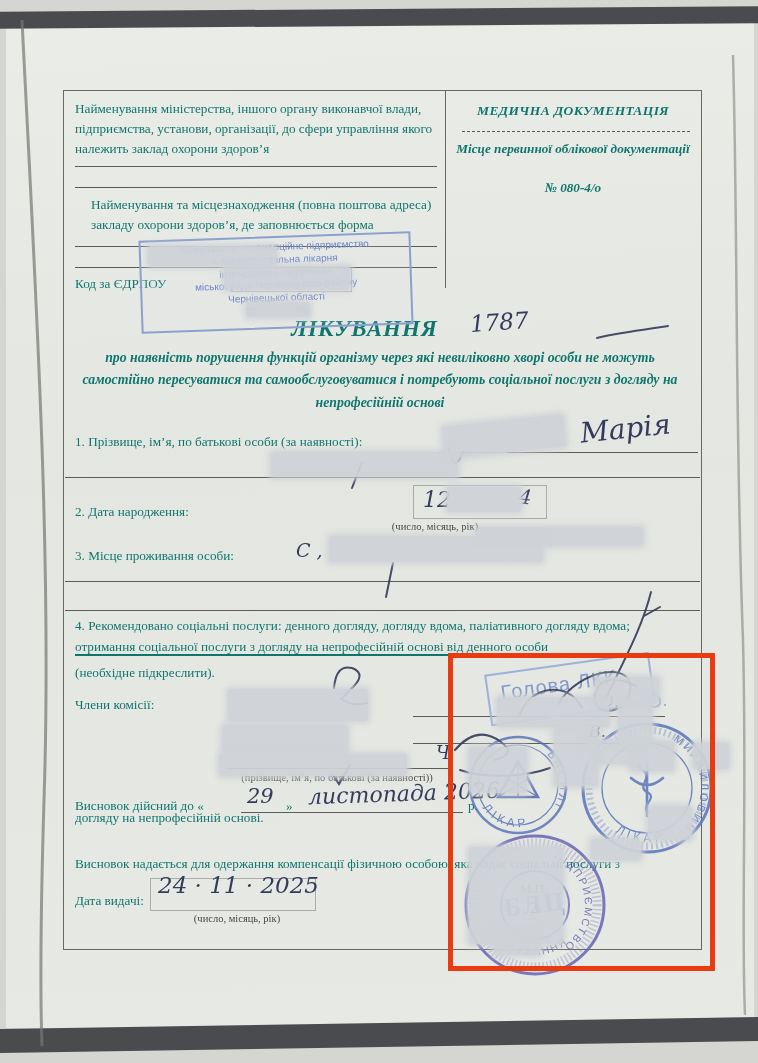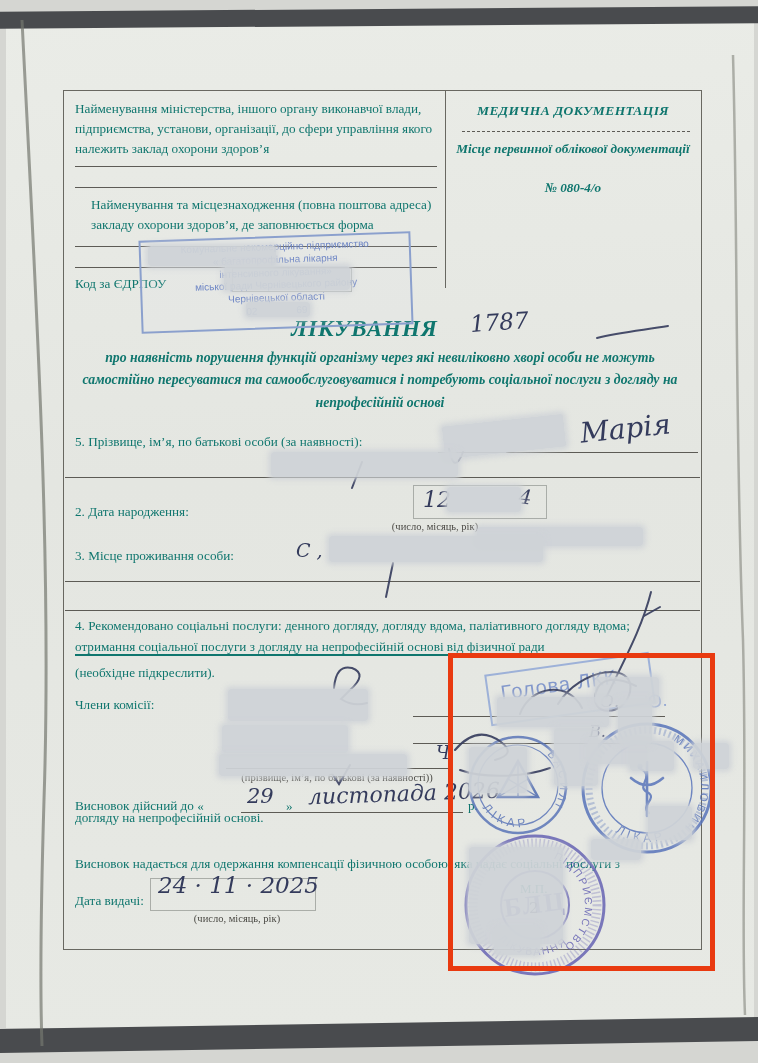--- a/index.html
+++ b/index.html
@@ -66,38 +66,38 @@
 
   <div class="t b c" style="left:452px;top:101px;width:242px;font-size:13.5px;letter-spacing:.4px">МЕДИЧНА ДОКУМЕНТАЦІЯ</div>
   <div class="ln dash" style="left:462px;top:131px;width:228px"></div>
   <div class="t b c" style="left:455px;top:139px;width:236px">Місце первинної облікової документації</div>
   <div class="t b c" style="left:455px;top:178px;width:236px">№ 080-4/о</div>
 
   <div class="t b c" style="left:262px;top:312px;width:205px;font-size:23px;letter-spacing:1px">ЛІКУВАННЯ</div>
   <div class="hw" style="left:470px;top:309px;font-size:23px;transform:rotate(-4deg)">1787</div>
   <div class="t b c" style="left:69px;top:347px;width:622px;font-size:13.8px;line-height:1.62">про наявність порушення функцій організму через які невиліковно хворі особи не можуть самостійно пересуватися та самообслуговуватися і потребують соціальної послуги з догляду на непрофесійній основі</div>
 
-  <div class="t" style="left:75px;top:432px">5. Прізвище, ім’я, по батькові особи (за наявності):</div>
+  <div class="t" style="left:75px;top:432px">1. Прізвище, ім’я, по батькові особи (за наявності):</div>
   <div class="hw" style="left:580px;top:412px;font-size:28px;transform:rotate(-6deg)">Марія</div>
   <div class="ln" style="left:438px;top:452px;width:260px"></div>
   <div class="ln" style="left:65px;top:477px;width:635px"></div>
 
   <div class="t" style="left:75px;top:502px">2. Дата народження:</div>
   <div class="box-light" style="left:413px;top:485px;width:132px;height:32px"></div>
   <div class="hw" style="left:423px;top:487px;font-size:22px">12</div>
   <div class="hw" style="left:519px;top:485px;font-size:20px;transform:rotate(6deg)">4</div>
   <div class="cap" style="left:360px;top:521px;width:150px">(число, місяць, рік)</div>
 
   <div class="t" style="left:75px;top:546px">3. Місце проживання особи:</div>
   <div class="hw" style="left:296px;top:539px;font-size:19px">С ,</div>
   <div class="ln" style="left:65px;top:581px;width:635px"></div>
   <div class="ln" style="left:65px;top:610px;width:635px"></div>
 
   <div class="t" style="left:75px;top:616px;width:604px;line-height:1.58">
-    <span>4. Рекомендовано соціальні послуги: денного догляду, догляду вдома, паліативного догляду вдома; </span><span class="u15">отримання соціальної послуги з догляду на непрофесійній основі від фізичної ради</span>
+    <span>4. Рекомендовано соціальні послуги: денного догляду, догляду вдома, паліативного догляду вдома; </span><span class="u15">отримання соціальної послуги з догляду на непрофесійній основі від денного особи</span>
   </div>
   <div class="t" style="left:75px;top:663px">(необхідне підкреслити).</div>
 
   <div class="t" style="left:75px;top:695px">Члени комісії:</div>
   <div class="ln" style="left:413px;top:716px;width:252px"></div>
   <div class="ln" style="left:413px;top:743px;width:240px"></div>
   <div class="ln" style="left:226px;top:768px;width:222px"></div>
   <div class="hw" style="left:600px;top:691px;font-size:17px">О.</div>
   <div class="hw" style="left:589px;top:722px;font-size:16px">В.</div>
   <div class="hw" style="left:436px;top:742px;font-size:18px">Ч</div>

